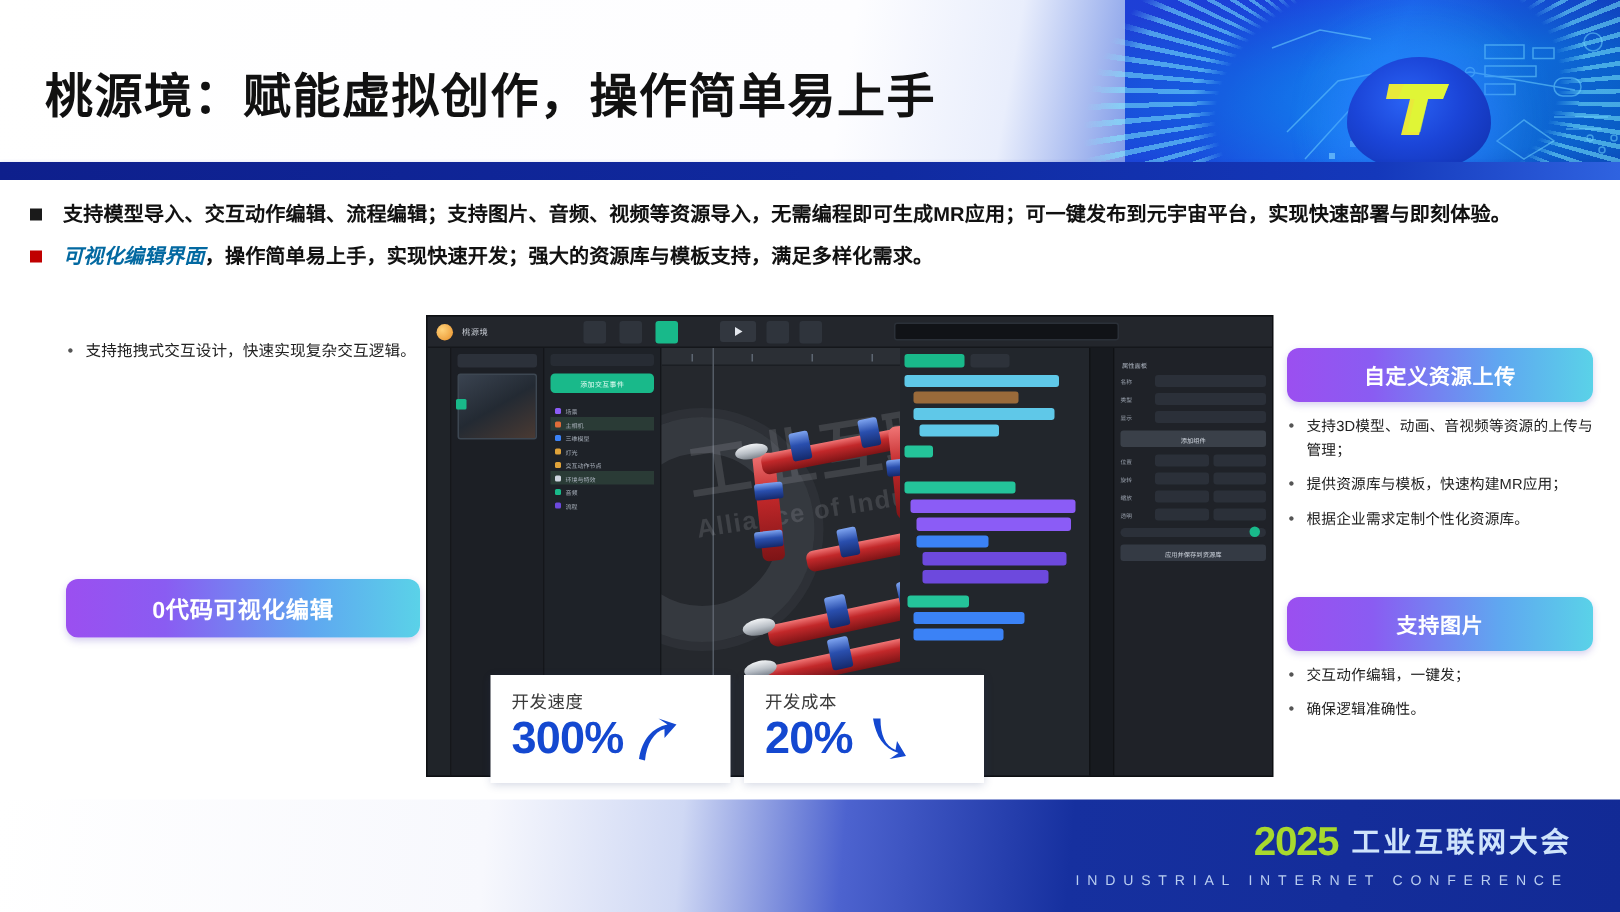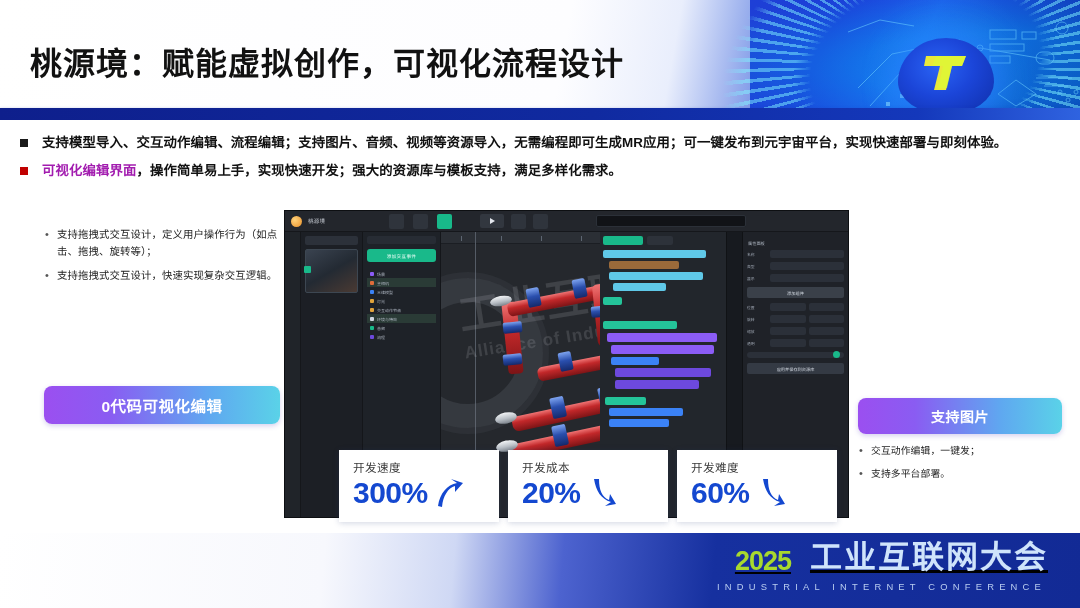--- a/index.html
+++ b/index.html
@@ -64,21 +64,21 @@
   .bullet-row { display:flex; align-items:flex-start; margin-bottom:9px; }
   .bullet-mark {
     width:8px; height:8px; margin-top:6px; margin-right:14px; flex:0 0 8px;
   }
   .bullet-mark.dark { background:#1a1a1a; }
   .bullet-mark.red  { background:#c00000; }
   .bullet-text {
     font-size:13.4px; line-height:1.45; color:#111; font-weight:bold;
     letter-spacing:.1px; white-space:nowrap;
   }
-  .bullet-text .hl { color:#a21caf; }
+  .bullet-text .hl { color:#0369a1;font-style:italic; }
 
   
   .app-shot {
     position:absolute; left:285px; top:211px; width:563px; height:306px;
     background:#181b20; overflow:hidden; box-shadow:0 0 0 1px #0d0f12;
   }
   .app-topbar {
     position:absolute; left:0; top:0; width:100%; height:21px;
     background:#23262c; border-bottom:1px solid #15171b;
     display:flex; align-items:center; padding:0 6px; gap:6px;
@@ -208,47 +208,47 @@
 
   #callout-voice   { left:44px;  top:218px; width:236px; }
   #callout-nocode  { left:44px;  top:386px; width:236px; }
   #callout-upload  { left:858px; top:232px; width:204px; }
   #callout-publish { left:858px; top:398px; width:204px; }
 
   #callout-upload .pill, #callout-publish .pill { font-size:14px; padding:8px 10px; }
   #callout-upload li, #callout-publish li { font-size:9.8px; }
 
   
-  .metrics { position:absolute; left:327px; top:450px; display:flex; gap:9px;margin-left:12px; }
+  .metrics { position:absolute; left:327px; top:450px; display:flex; gap:9px; }
   .metric {
     width:160px; height:72px; background:#ffffff; padding:9px 12px 0 14px;
     box-shadow:0 1px 6px rgba(40,60,120,.22);
   }
   .metric .m-lab { font-size:11.6px; color:#3a3a3a; letter-spacing:.4px; }
   .metric .m-val-row { display:flex; align-items:center; gap:6px; margin-top:1px; }
   .metric .m-val {
     font-size:30px; font-weight:bold; color:#1448d0; letter-spacing:-.5px;
     font-family:"Liberation Sans","DejaVu Sans",sans-serif;
   }
   .metric .arrow { width:30px; height:32px; flex:0 0 30px; }
 
   
   .footer {
     position:absolute; left:0; bottom:0; width:1080px; height:75px;
     background:linear-gradient(95deg,#ffffff 0%,#f7f8fd 30%,#cfd8f4 42%,#4d63cf 52%,#16309f 66%,#122a95 100%);
   }
   .footer-logo { position:absolute; right:32px; bottom:16px; text-align:right; }
-  .fl-main { display:flex; align-items:flex-end; gap:19px; justify-content:flex-end;text-decoration:underline; }
+  .fl-main { display:flex; align-items:flex-start; gap:9px; justify-content:flex-end; }
   .fl-year {
     font-size:27px; font-weight:bold; letter-spacing:-1px;
     color:#a8d92e;
     font-family:"Liberation Sans","DejaVu Sans",sans-serif;
   }
   .fl-cn {
-    font-size:32px; font-weight:bold; letter-spacing:2px;
+    font-size:19px; font-weight:bold; letter-spacing:2px;
     color:#cfe4fb;
     font-family:"Liberation Sans","DejaVu Sans",sans-serif;
   }
   .fl-en {
     font-size:9.4px; letter-spacing:5.2px; color:#b9cdf0; margin-top:4px; padding-right:2px;
   }
 </style>
 </head>
 <body>
 
@@ -283,21 +283,21 @@
             <rect x="46" y="100" width="4" height="4"></rect>
         </g>
       </svg>
       <div class="hdr-tblob">
         <svg class="hdr-t" viewBox="0 0 48 44">
           <path d="M4 6 H44 L40 16 H30 L24 40 H12 L18 16 H2 Z" fill="#e9e93a"></path>
           <path d="M14 6 H44 L40 16 H30 L25 38 H16 L21 16 H10 Z" fill="#d8ff33" opacity=".55"></path>
         </svg>
       </div>
     </div>
-    <div class="header-title">桃源境：赋能虚拟创作，可视化流程设计</div>
+    <div class="header-title">桃源境：赋能虚拟创作，操作简单易上手</div>
     <div class="header-bar"></div>
   </div>
 
   <div class="bullets">
     <div class="bullet-row">
       <span class="bullet-mark dark"></span>
       <span class="bullet-text">支持模型导入、交互动作编辑、流程编辑；支持图片、音频、视频等资源导入，无需编程即可生成MR应用；可一键发布到元宇宙平台，实现快速部署与即刻体验。</span>
     </div>
     <div class="bullet-row">
       <span class="bullet-mark red"></span>
@@ -519,35 +519,42 @@
         <div class="pp-slider">
             <span class="kn"></span>
           </div>
         <div class="pp-btn wide">应用并保存到资源库</div>
       </div>
     </div>
   </div>
 
   <div class="callout" id="callout-voice">
     <ul>
-      <li>支持拖拽式交互设计，定义用户操作行为（如点击、拖拽、旋转等）；</li>
       <li>支持拖拽式交互设计，快速实现复杂交互逻辑。</li>
     </ul>
   </div>
 
   <div class="callout" id="callout-nocode">
     <div class="pill">0代码可视化编辑</div>
   </div>
 
+  <div class="callout" id="callout-upload">
+    <div class="pill">自定义资源上传</div>
+    <ul>
+      <li>支持3D模型、动画、音视频等资源的上传与管理；</li>
+      <li>提供资源库与模板，快速构建MR应用；</li>
+      <li>根据企业需求定制个性化资源库。</li>
+    </ul>
+  </div>
 
   <div class="callout" id="callout-publish">
     <div class="pill">支持图片</div>
     <ul>
       <li>交互动作编辑，一键发；</li>
-      <li>支持多平台部署。</li>
+      <li>确保逻辑准确性。</li>
     </ul>
   </div>
 
   <div class="metrics">
     <div class="metric">
       <div class="m-lab">开发速度</div>
       <div class="m-val-row">
         <span class="m-val">300%</span>
         <svg class="arrow" viewBox="0 0 30 32">
           <path d="M4 29 C6 16 13 8 23 6 L17 2 L29 6 L21 15 L21 9 C14 11 9 19 8 30 Z" fill="#1448d0"></path>
@@ -556,29 +563,20 @@
     </div>
     <div class="metric">
       <div class="m-lab">开发成本</div>
       <div class="m-val-row">
         <span class="m-val">20%</span>
         <svg class="arrow" viewBox="0 0 30 32">
           <path d="M7 2 C9 14 14 22 24 25 L18 29 L29 27 L23 17 L22 23 C15 20 12 13 12 2 Z" fill="#1448d0"></path>
         </svg>
       </div>
     </div>
-    <div class="metric">
-      <div class="m-lab">开发难度</div>
-      <div class="m-val-row">
-        <span class="m-val">60%</span>
-        <svg class="arrow" viewBox="0 0 30 32">
-          <path d="M7 2 C9 14 14 22 24 25 L18 29 L29 27 L23 17 L22 23 C15 20 12 13 12 2 Z" fill="#1448d0"></path>
-        </svg>
-      </div>
-    </div>
   </div>
 
   <div class="footer">
     <div class="footer-logo">
       <div class="fl-main">
         <span class="fl-year">2025</span>
         <span class="fl-cn">工业互联网大会</span>
       </div>
       <div class="fl-en">INDUSTRIAL INTERNET CONFERENCE</div>
     </div>

